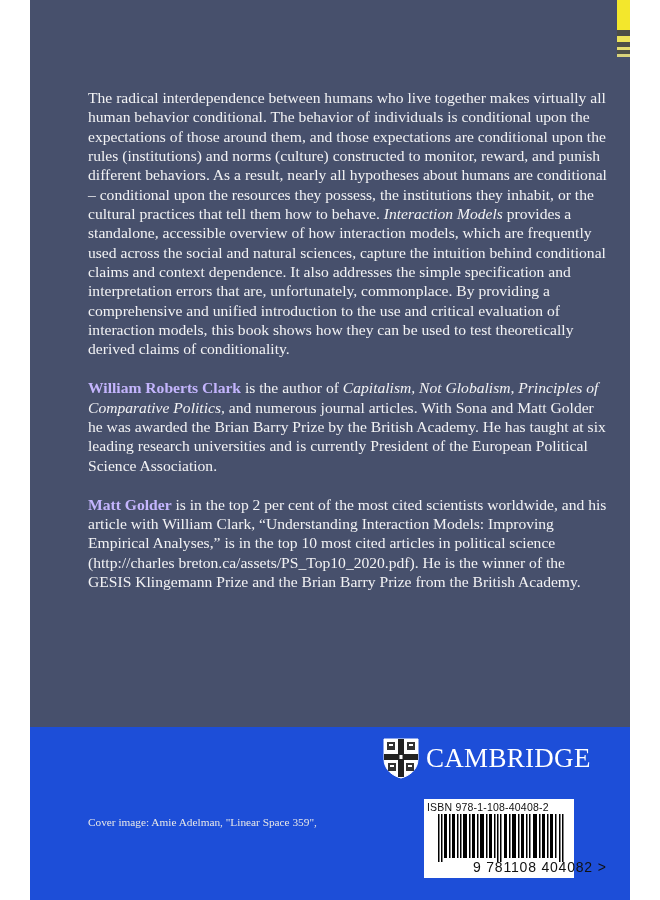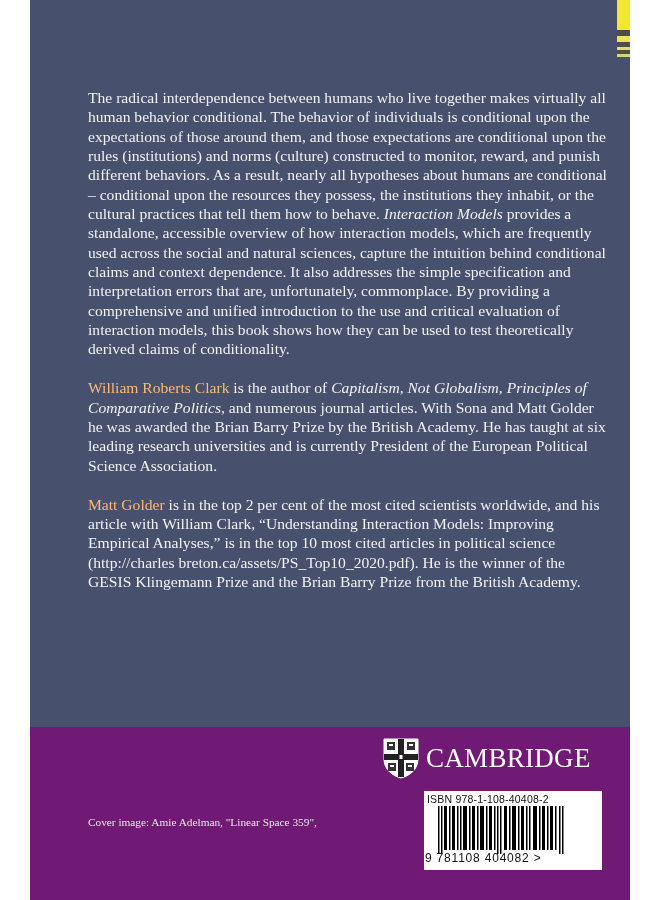--- a/index.html
+++ b/index.html
@@ -15,49 +15,49 @@
   .stripe { position: absolute; left: 0; width: 13px; }
   .blurb {
     position: absolute; left: 58px; top: 88px; width: 520px;
     color: #f2f2f4;
     font-family: "Liberation Serif", "DejaVu Serif", serif;
     font-size: 15.6px; line-height: 19.35px;
   }
   .blurb p { margin: 0; }
   .blurb p + p { margin-top: 19.5px; }
   .blurb i { font-style: italic; }
-  .hl { color: #fdba74; font-weight: normal; text-align: center; }
+  .hl { color: #c4b5fd; font-weight: bold; text-align: center; }
   .footer {
     position: absolute; left: 0; top: 727px; width: 600px; height: 173px;
-    background: #701a75;
+    background: #1d4ed8;
   }
   .publisher {
     position: absolute; left: 352px; top: 10px; display: flex; align-items: center;
   }
   .crest { width: 38px; height: 42px; }
   .pub-text { margin-left: 6px; color: #ffffff; font-family: "Liberation Serif", serif; }
   .pub-line1 { font-size: 27px; line-height: 26px; letter-spacing: 0.3px; }
   .pub-line2 { font-size: 15.5px; line-height: 18px; font-weight: bold; letter-spacing: 0.4px; }
   .credit {
     position: absolute; left: 58px; top: 87px; color: #e8e8e8;
     font-family: "Liberation Serif", serif; font-size: 11.3px; line-height: 16px;
   }
   .isbn-box {
-    position: absolute; left: 394px; top: 64px; width: 178px; height: 79px;
+    position: absolute; left: 394px; top: 72px; width: 150px; height: 79px;
     background: #ffffff;
   }
   .isbn-label {
     position: absolute; left: 3px; top: 2px; font-family: "Liberation Sans", sans-serif;
     font-size: 10.5px; color: #111; letter-spacing: 0.2px;
   }
   .barcode { position: absolute; left: 14px; top: 15px; width: 128px; height: 48px; }
   .isbn-digits {
     position: absolute; left: 1px; top: 60px; width: 148px;
-    font-family: "Liberation Sans", sans-serif; font-size: 12px; color: #111;
-    letter-spacing: 0.8px; white-space: nowrap;
+    font-family: "Liberation Sans", sans-serif; font-size: 14px; color: #111;
+    letter-spacing: 0.8px; white-space: nowrap; padding-left: 48px;
   }
 </style>
 </head>
 <body>
 
 <div class="cover">
 
   <div class="stripes">
     <div class="stripe" style="top:0;height:30px;background:#f3e72c;"></div>
     <div class="stripe" style="top:30px;height:6px;background:#4b4d46;"></div>

